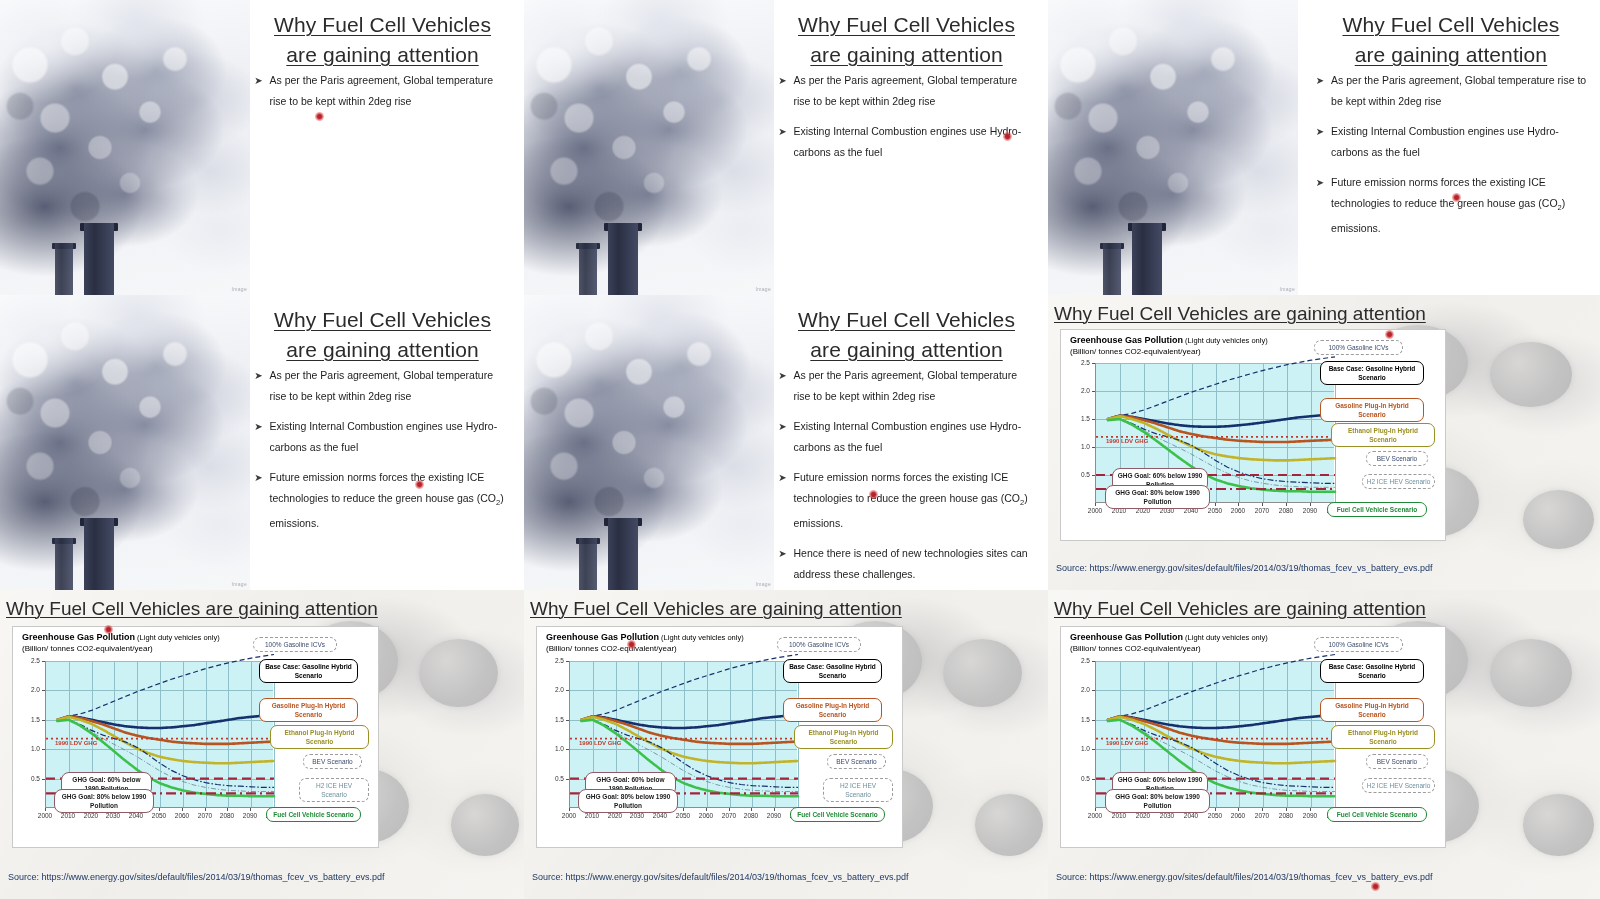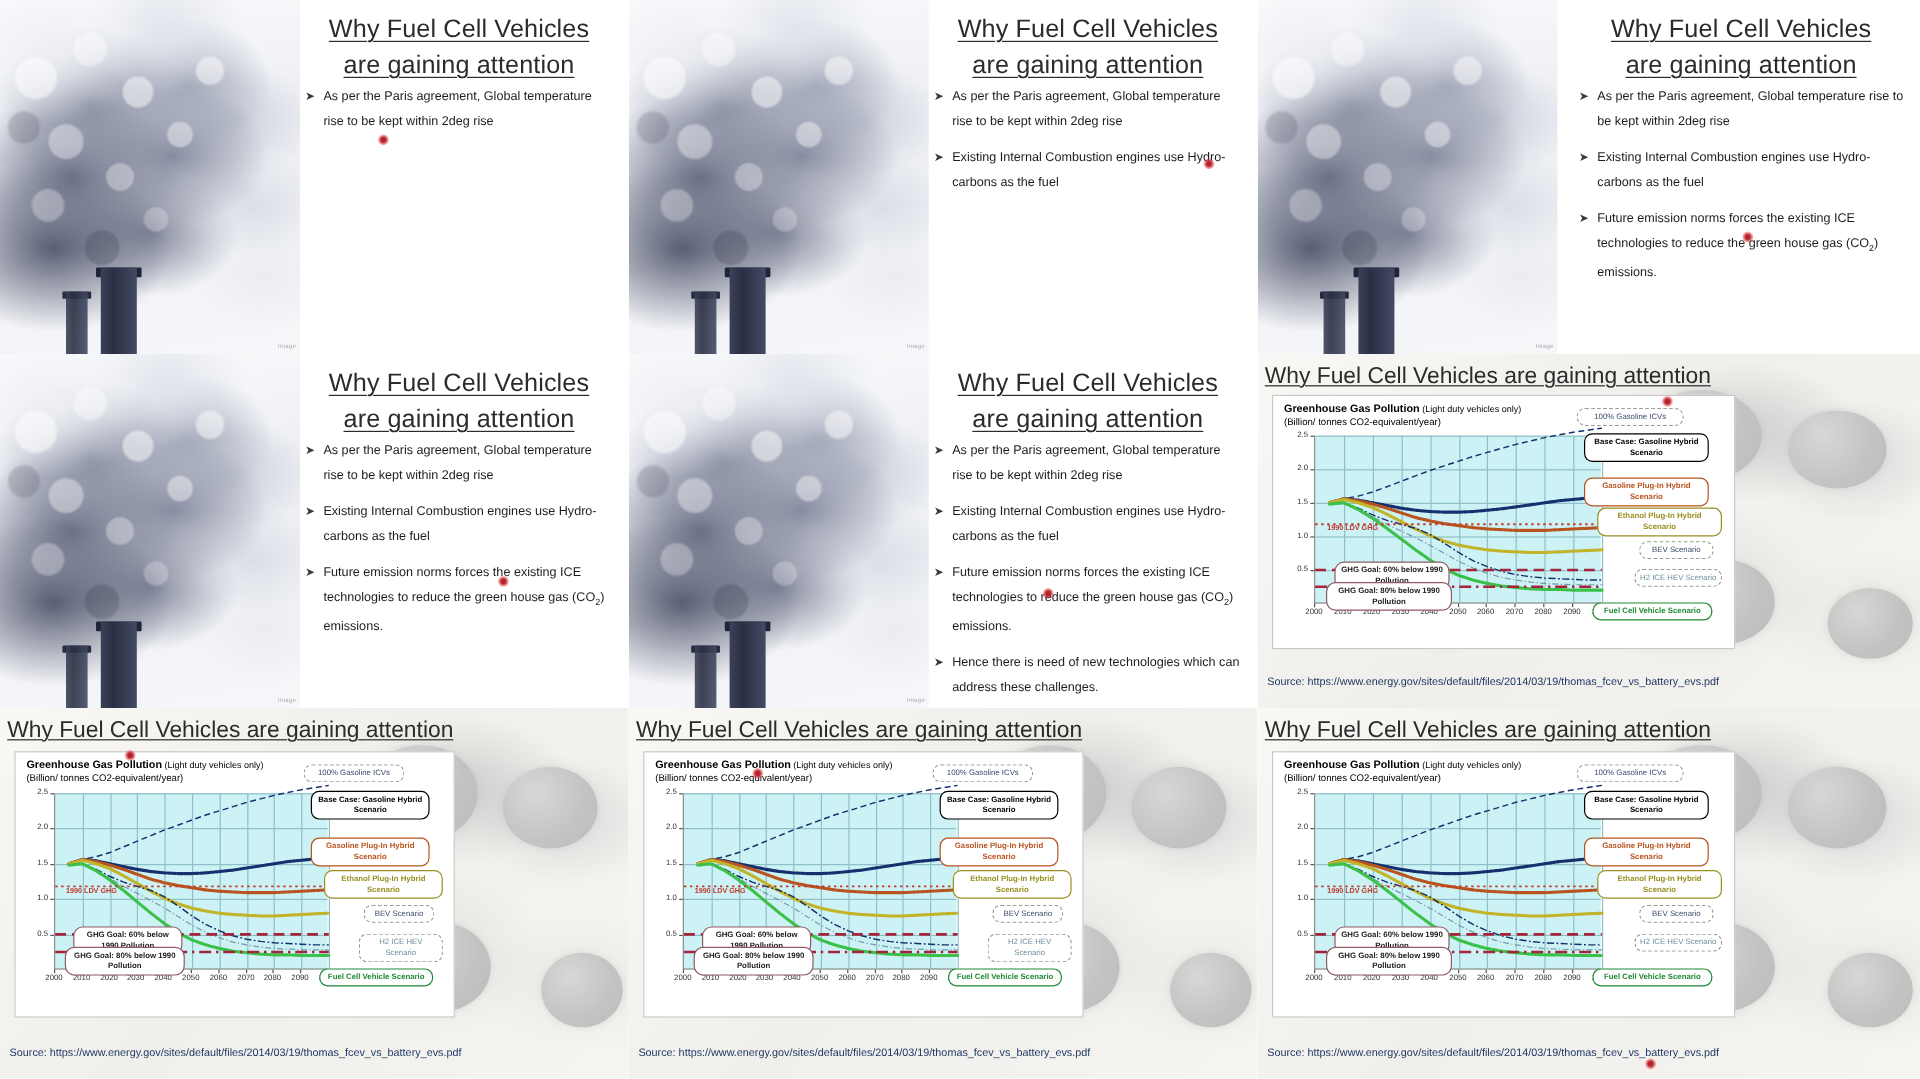--- a/index.html
+++ b/index.html
@@ -351,21 +351,21 @@
         <div class="bullet">
           <span class="arrow">➤</span>
           <span class="btext">Existing Internal Combustion engines use Hydro-carbons as the fuel</span>
         </div>
         <div class="bullet">
           <span class="arrow">➤</span>
           <span class="btext"> Future emission norms forces the existing ICE technologies to reduce the green house gas (CO<sub>2</sub>) emissions.</span>
         </div>
         <div class="bullet">
           <span class="arrow">➤</span>
-          <span class="btext">Hence there is need of new technologies which can address these challenges.</span>
+          <span class="btext">Hence there is need of new technologies sites can address these challenges.</span>
         </div>
       </div>
     </div>
     <div class="panel">
       <div class="engine-photo">
         <div class="cyl" style="left: 58%; top: 10%; width: 18%; height: 26%;"></div>
         <div class="cyl" style="left: 80%; top: 16%; width: 15%; height: 22%;"></div>
         <div class="cyl" style="left: 62%; top: 58%; width: 16%; height: 24%;"></div>
         <div class="cyl" style="left: 86%; top: 66%; width: 13%; height: 20%;"></div>
       </div>

